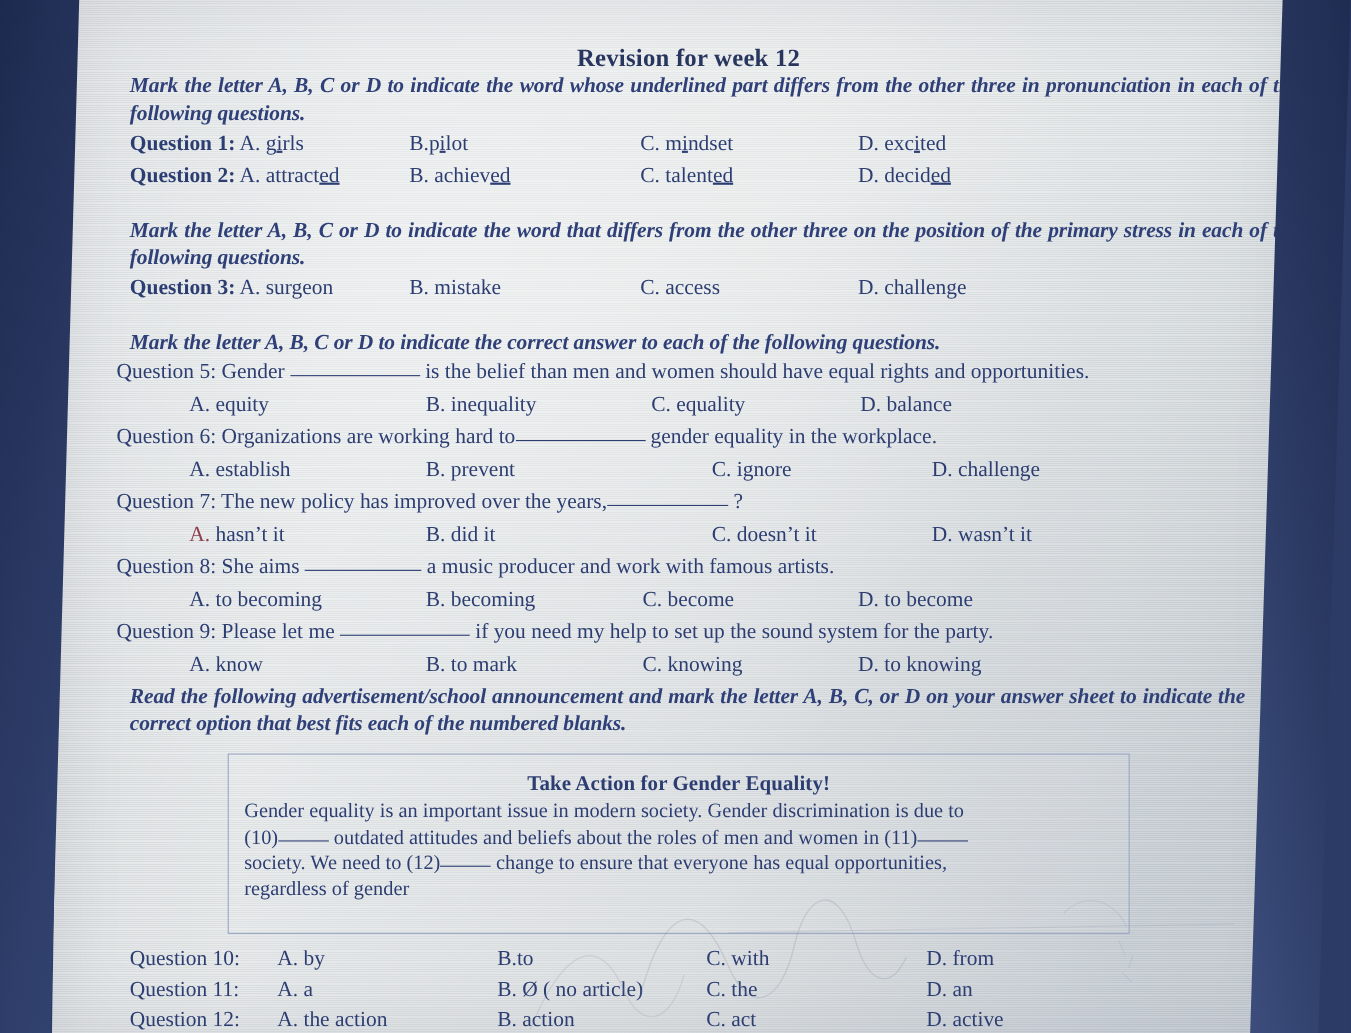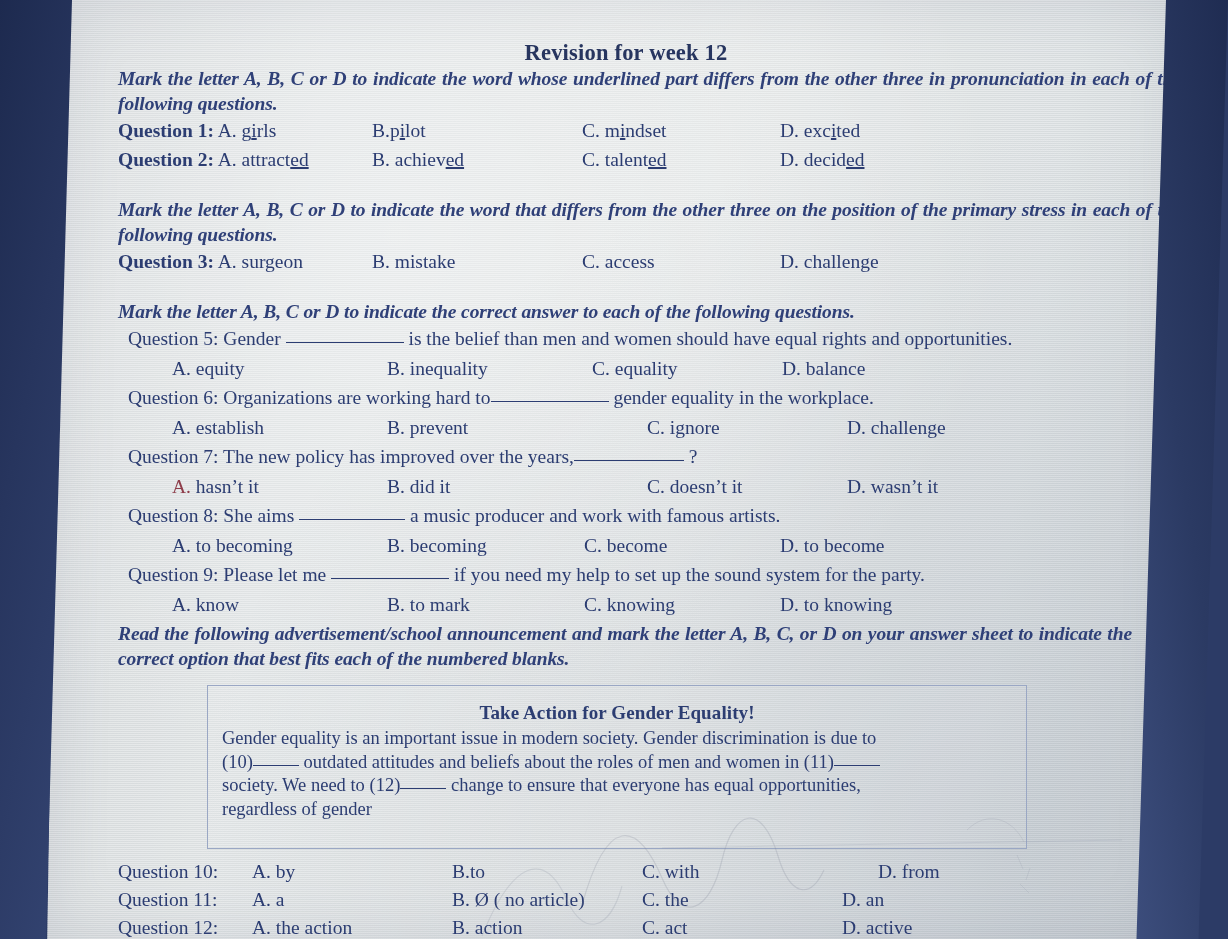--- a/index.html
+++ b/index.html
@@ -72,21 +72,21 @@
     padding-left:56px;
   }
   .qrow .qlab{font-weight:bold;}
   .opt{position:absolute;white-space:nowrap;}
   .o1{left:56px;}
   .o1i{left:110px;}
   .o2i{left:325px;}
   .o3i{left:530px;}
   .o4i{left:720px;}
   u.ul{text-decoration:underline;text-decoration-thickness:1.6px;text-underline-offset:1px;}
-  .stem{position:relative;padding-left:66px;font-size:19.5px;line-height:30px;white-space:nowrap;}
+  .stem{position:relative;padding-left:44px;font-size:19.5px;line-height:30px;white-space:nowrap;}
   .blank{
     display:inline-block;border-bottom:1.6px solid #2c3d72;
     vertical-align:2px;
   }
   .red{color:#8e3d4a;}
 
   .gap{height:16px;}
   .gap-sm{height:7px;}
 
   
@@ -257,21 +257,21 @@
         </div>
       </div>
     </div>
 
     <div style="position:absolute;left:0;top:858px;width:1128px;">
       <div class="bottomq">
         <span class="opt" style="left:56px"><span class="qlab">Question 10:</span></span>
         <span class="opt b1" style="left:190px"><span>A.</span> <span>by</span></span>
         <span class="opt" style="left:390px"><span>B.</span><span>to</span></span>
         <span class="opt" style="left:580px"><span>C.</span> <span>with</span></span>
-        <span class="opt" style="left:816px"><span>D.</span> <span>from</span></span>
+        <span class="opt" style="left:780px"><span>D.</span> <span>from</span></span>
       </div>
       <div class="bottomq">
         <span class="opt" style="left:56px"><span class="qlab">Question 11:</span></span>
         <span class="opt" style="left:190px"><span>A.</span> <span>a</span></span>
         <span class="opt" style="left:390px"><span>B.</span> <span>Ø ( no article)</span></span>
         <span class="opt" style="left:580px"><span>C.</span> <span>the</span></span>
         <span class="opt" style="left:780px"><span>D.</span> <span>an</span></span>
       </div>
       <div class="bottomq">
         <span class="opt" style="left:56px"><span class="qlab">Question 12:</span></span>

